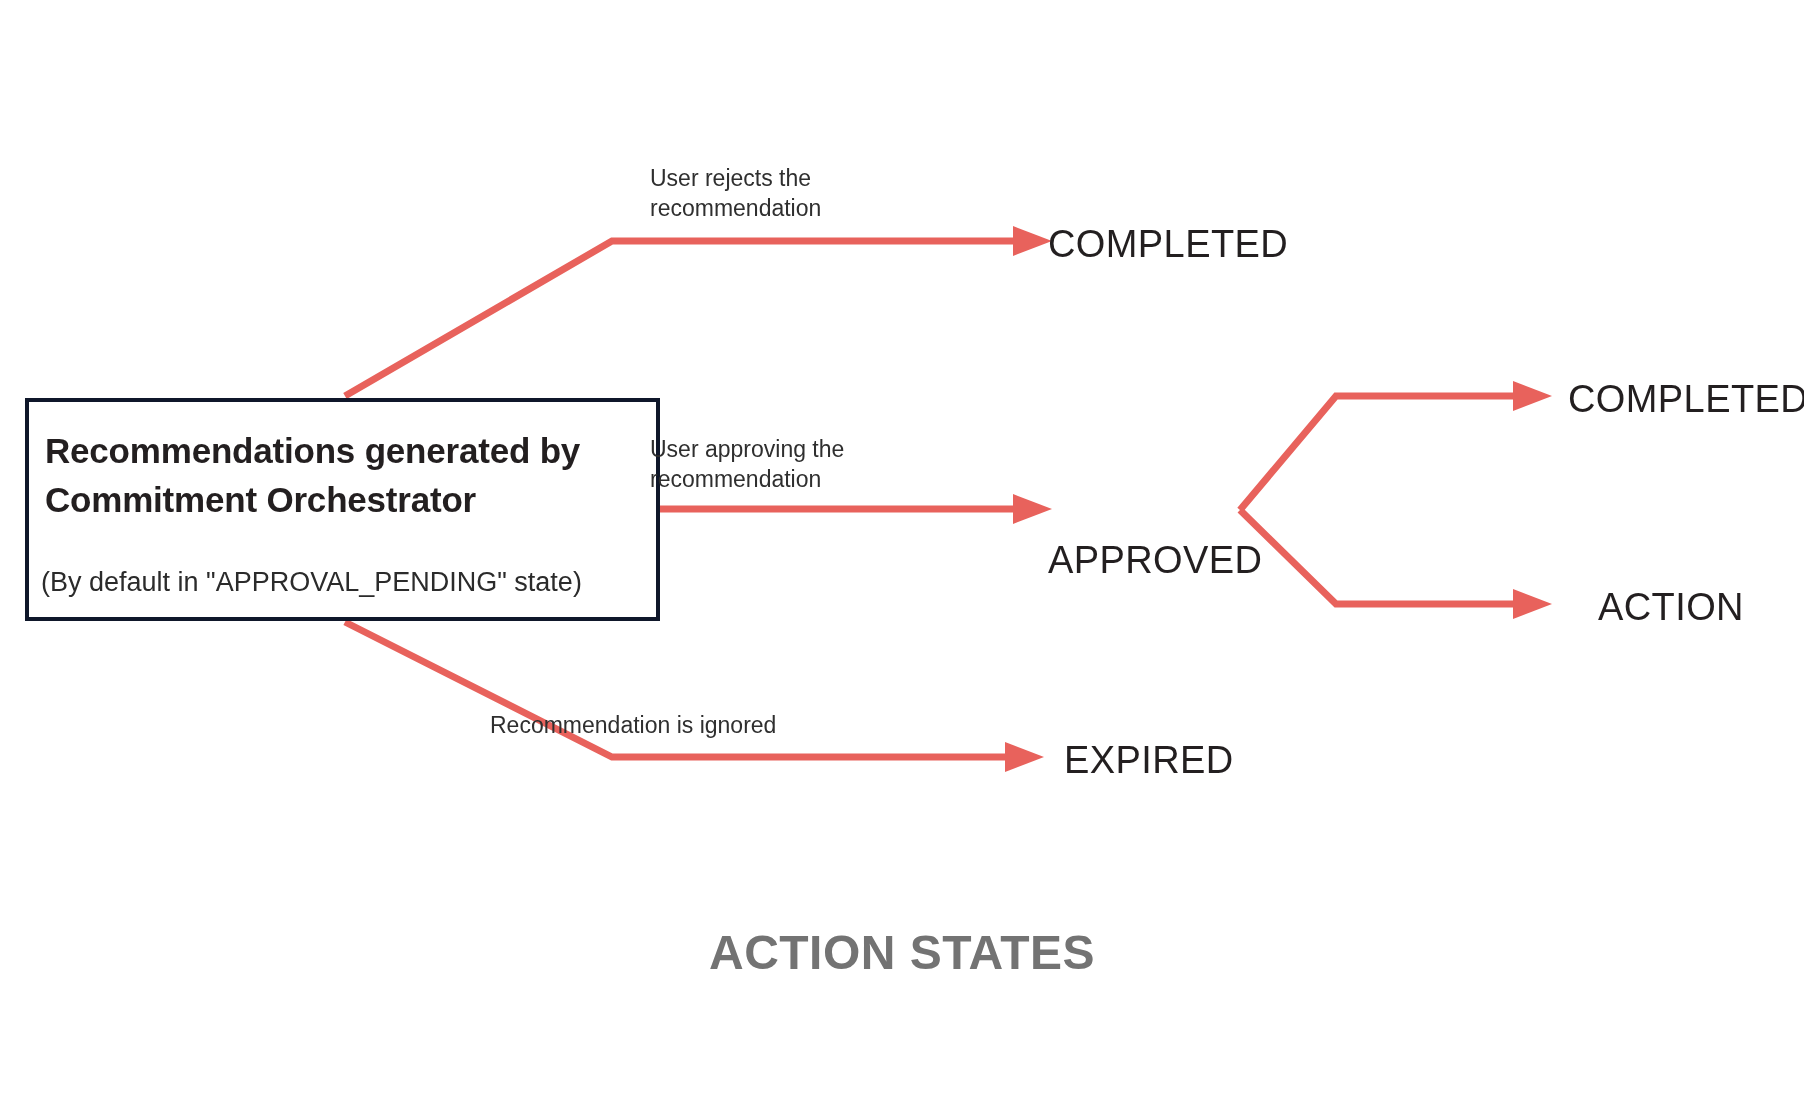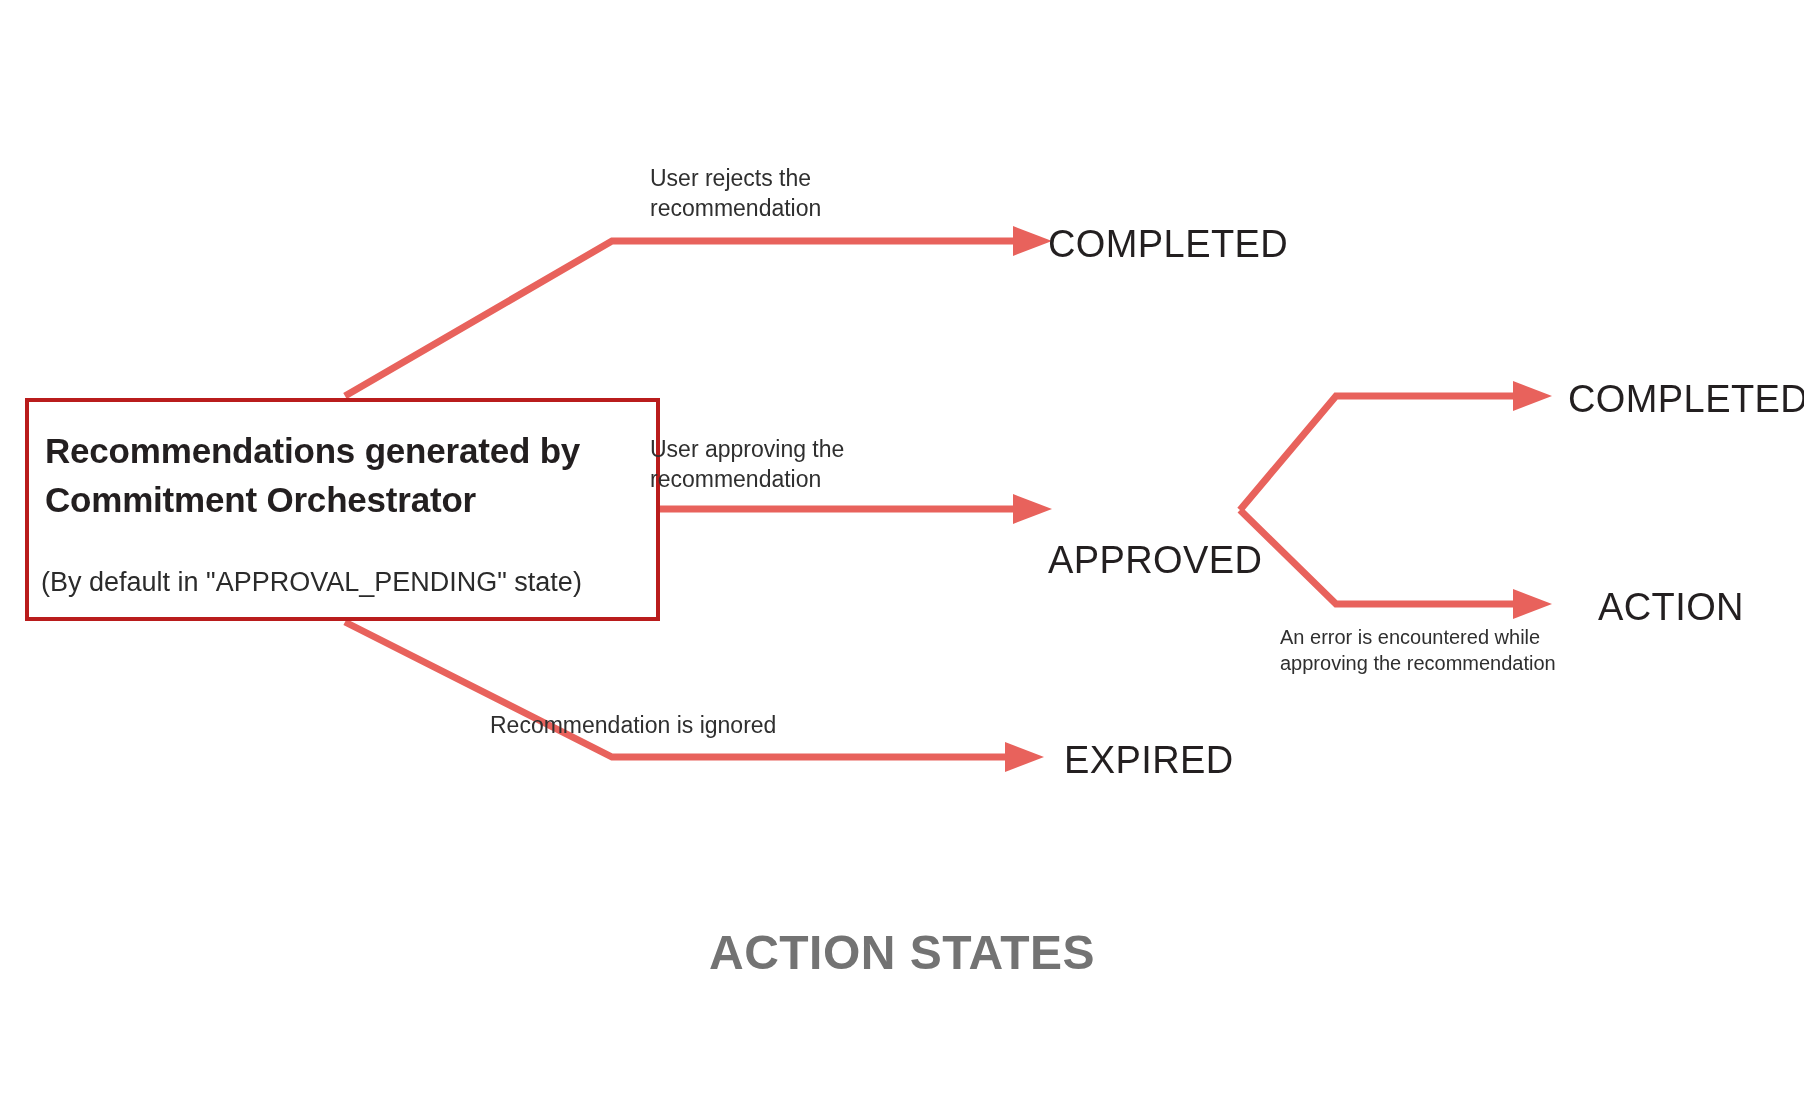--- a/index.html
+++ b/index.html
@@ -36,21 +36,21 @@
   }
   .arrowhead {
     fill: #e8625c;
   }
   .src-box {
     position: absolute;
     left: 25px;
     top: 398px;
     width: 635px;
     height: 223px;
-    border: 4px solid #b91c1c;
+    border: 4px solid #0f172a;
     background: #ffffff;
     box-sizing: border-box;
   }
   .src-box .headline {
     position: absolute;
     left: 16px;
     top: 24px;
     width: 600px;
     font-size: 35px;
     font-weight: bold;
@@ -150,18 +150,16 @@
 
   <div class="edge-label" style="left:650px; top:163px; width:350px;">User rejects the
 recommendation</div>
 
   <div class="edge-label" style="left:650px; top:434px; width:350px;">User approving the
 recommendation</div>
 
   <div class="edge-label" style="left:490px; top:710px; width:500px;">Recommendation is ignored</div>
 
 
-  <div class="edge-label small" style="left:1280px; top:624px; width:380px;">An error is encountered while
-approving the recommendation</div>
 
   <div class="diagram-title">ACTION STATES</div>
 
 </div>
 
 </body></html>

